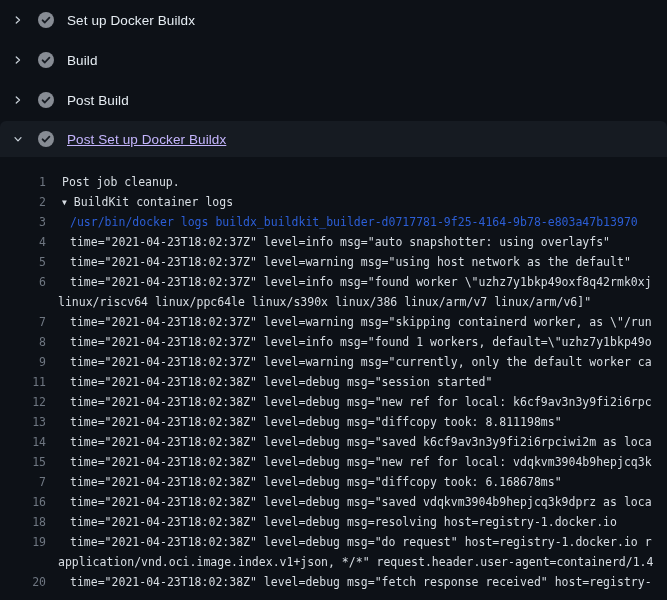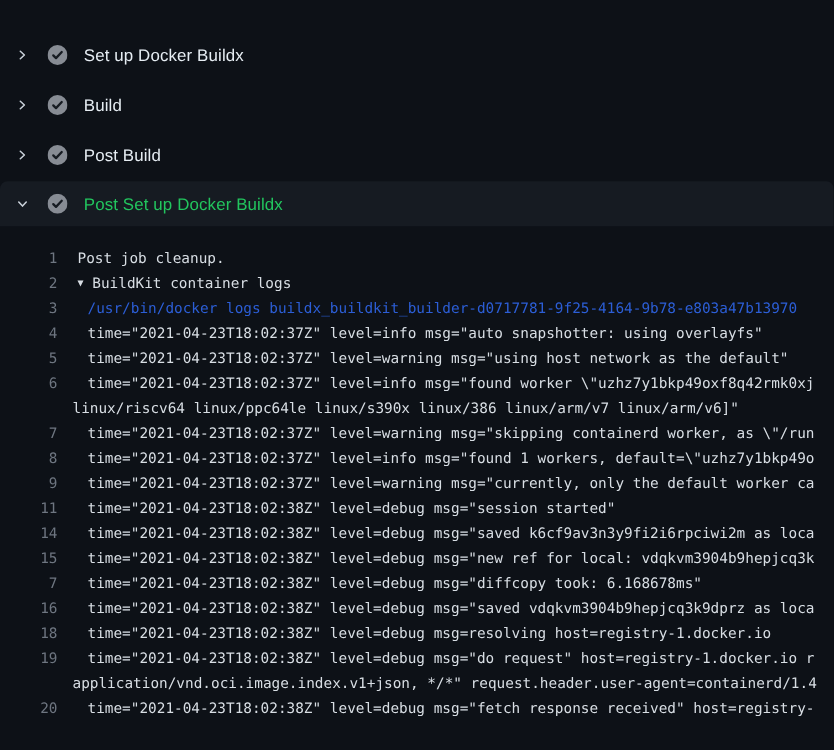--- a/index.html
+++ b/index.html
@@ -5,37 +5,37 @@
   html, body { margin: 0; padding: 0; }
   body {
     width: 667px; height: 600px; overflow: hidden;
     background: #0d1117;
     font-family: "Liberation Sans", sans-serif;
     -webkit-font-smoothing: antialiased;
   }
   .screen { position: relative; width: 667px; height: 600px; overflow: hidden; }
 
   
-  .steps { padding-top: 0; margin-top: 24px; }
+  .steps { padding-top: 0; }
   .step-row {
     height: 40px; display: flex; align-items: center;
     cursor: pointer;
   }
   .step-row.expanded {
     background: #161b22;
     height: 36px; margin-top: 1px;
     border-top-left-radius: 6px; border-top-right-radius: 6px;
   }
   .chev-box { width: 10px; height: 16px; margin-left: 13px; display: flex; align-items: center; justify-content: center; flex: none; }
   .chev-box svg { display: block; }
   .check-box { margin-left: 15px; flex: none; display: flex; }
   .step-label {
     margin-left: 13px; color: #e6edf3; font-size: 13.5px; letter-spacing: 0.1px;
   }
-  .step-row.expanded .step-label { color: #22c55e; font-weight: 500; }
+  .step-row.expanded .step-label { color: #c4b5fd; font-weight: 500; text-decoration: underline; }
 
   
   .log {
     padding-top: 15px;
     font-family: "DejaVu Sans Mono", "Liberation Mono", monospace;
     font-size: 11.5px;
     color: #d8dee4;
   }
   .log-row { display: flex; height: 20px; line-height: 20px; white-space: pre; }
   .log-num {
@@ -163,21 +163,29 @@
     <span class="log-num">9</span>
     <span class="log-text">time="2021-04-23T18:02:37Z" level=warning msg="currently, only the default worker ca</span>
   </div>
 
 
   <div class="log-row indent-group kind-plain">
     <span class="log-num">11</span>
     <span class="log-text">time="2021-04-23T18:02:38Z" level=debug msg="session started"</span>
   </div>
 
-
+  <div class="log-row indent-group kind-plain">
+    <span class="log-num">12</span>
+    <span class="log-text">time="2021-04-23T18:02:38Z" level=debug msg="new ref for local: k6cf9av3n3y9fi2i6rpc</span>
+  </div>
+
+  <div class="log-row indent-group kind-plain">
+    <span class="log-num">13</span>
+    <span class="log-text">time="2021-04-23T18:02:38Z" level=debug msg="diffcopy took: 8.811198ms"</span>
+  </div>
 
   <div class="log-row indent-group kind-plain">
     <span class="log-num">14</span>
     <span class="log-text">time="2021-04-23T18:02:38Z" level=debug msg="saved k6cf9av3n3y9fi2i6rpciwi2m as loca</span>
   </div>
 
   <div class="log-row indent-group kind-plain">
     <span class="log-num">15</span>
     <span class="log-text">time="2021-04-23T18:02:38Z" level=debug msg="new ref for local: vdqkvm3904b9hepjcq3k</span>
   </div>

